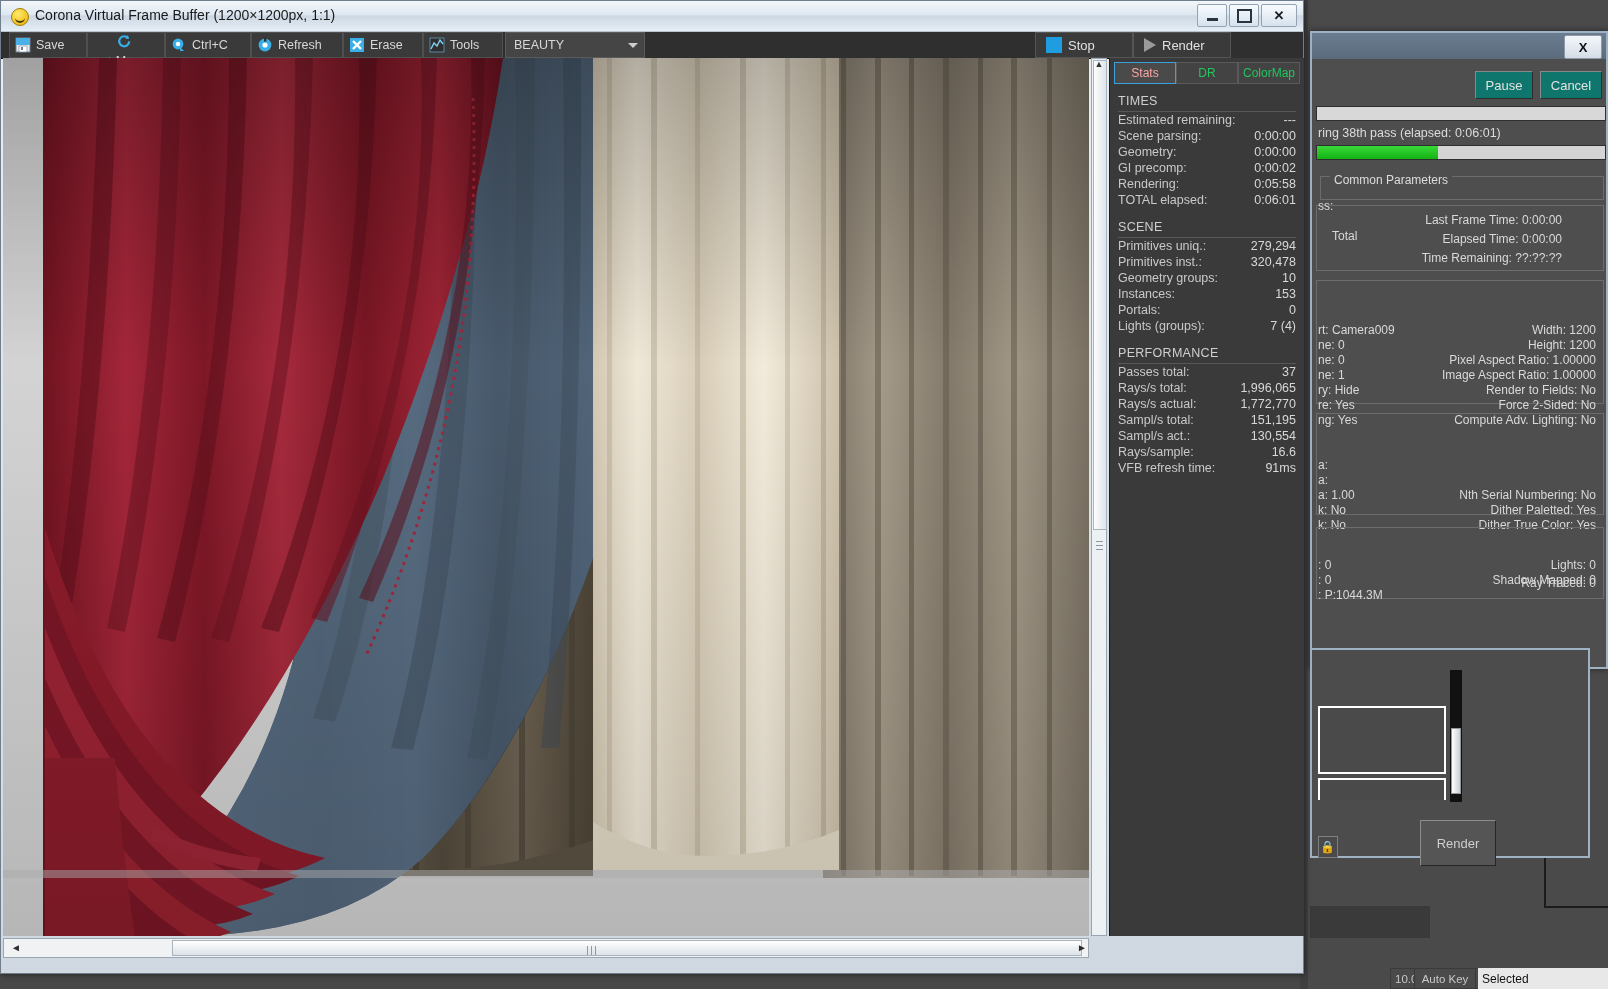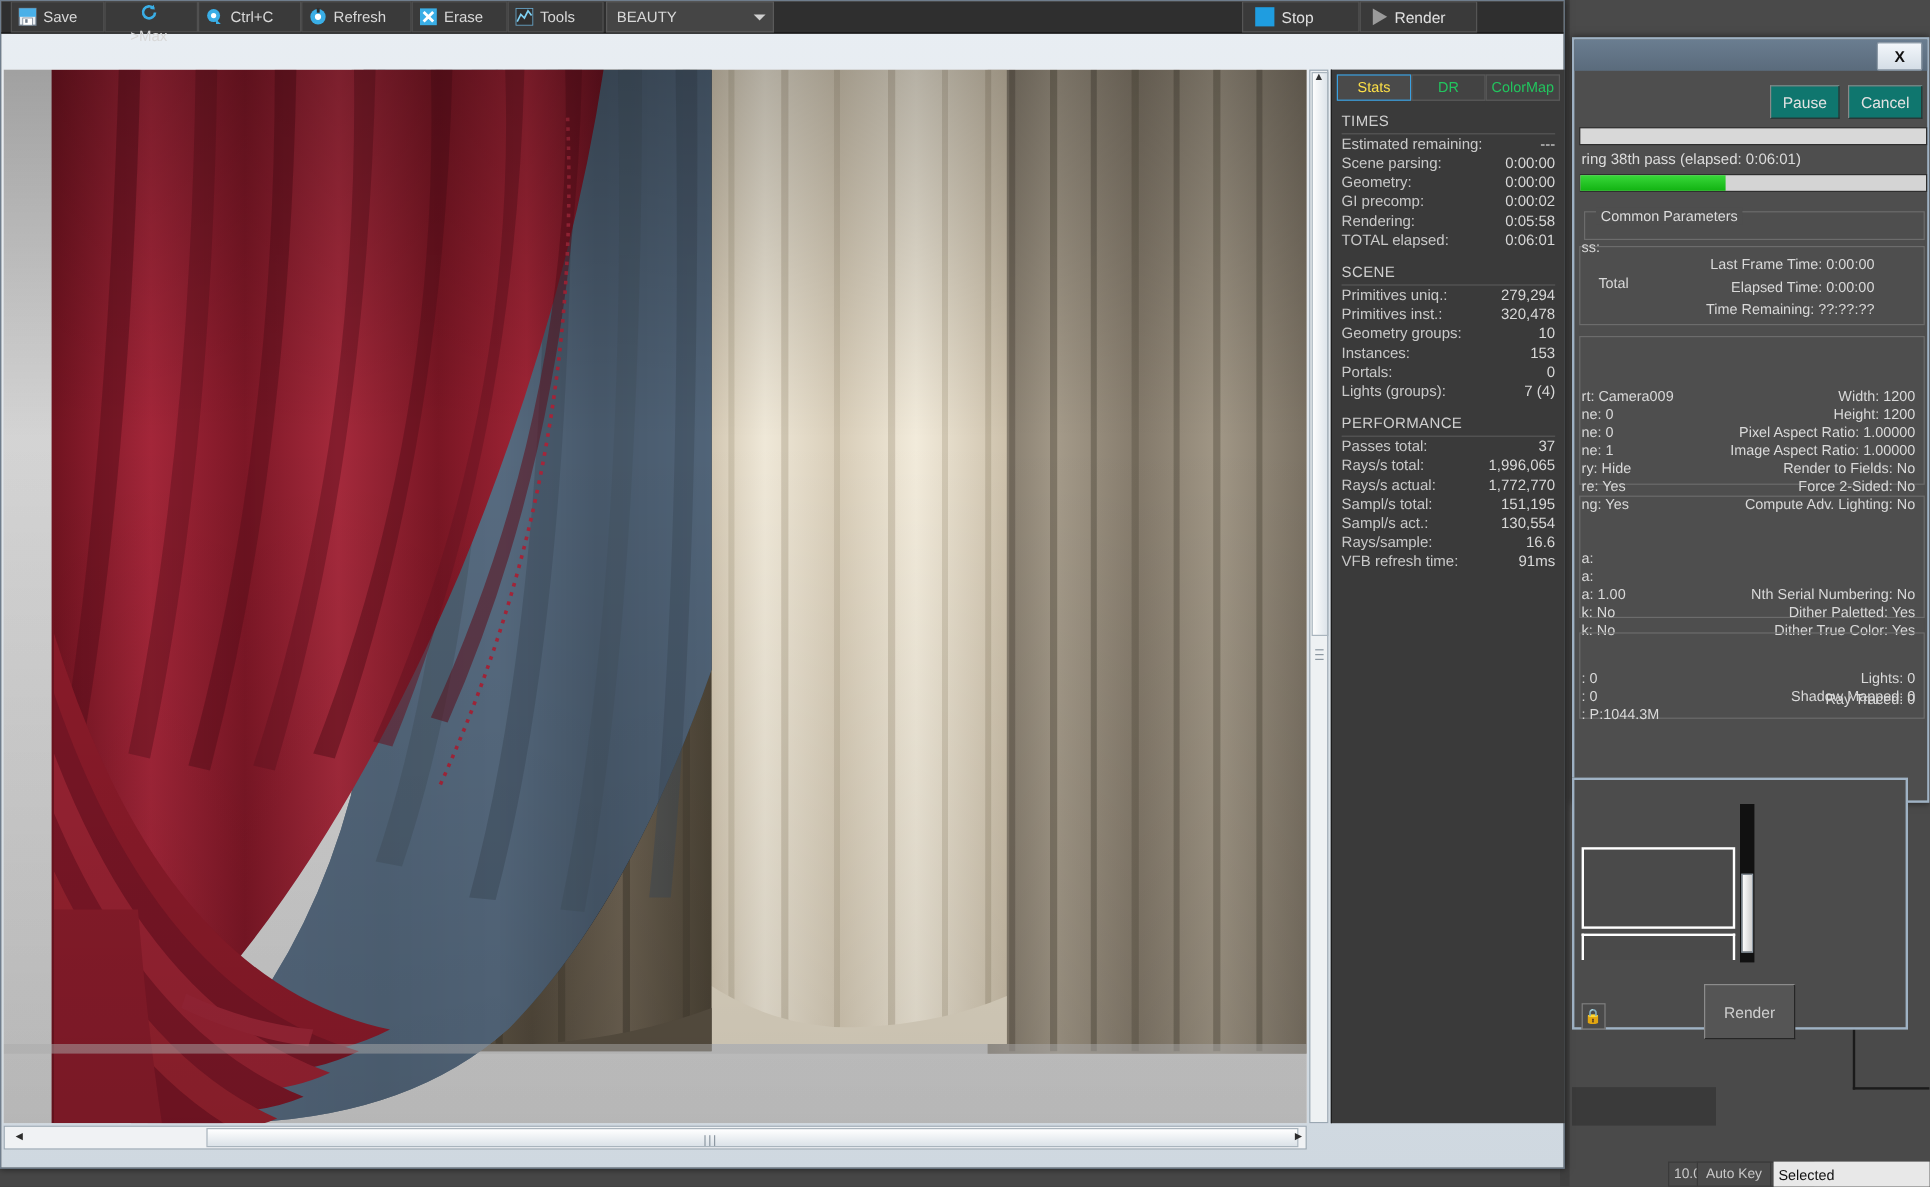--- a/index.html
+++ b/index.html
@@ -51,21 +51,21 @@
   
   #imgarea{position:absolute;left:2px;top:57px;width:1086px;height:878px;overflow:hidden;background:#d2d2d2;}
   #render{position:absolute;left:0;top:0;width:1086px;height:878px;background:#d4d4d4;}
 
   
   #statspanel{position:absolute;left:1108px;top:57px;width:194px;height:878px;background:#3a3a3a;
      border-left:1px solid #1d1d1d;}
   #stats-tabs{display:flex;height:22px;margin:4px 4px 0 4px;}
   .stab{flex:1;display:flex;align-items:center;justify-content:center;font-size:12px;color:#22c55e;
      background:#434343;border:1px solid #5a5a5a;box-sizing:border-box;}
-  .stab.active{background:#4a4a4a;border-color:#3aa0e0;color:#fde047;}
+  .stab.active{background:#4a4a4a;border-color:#3aa0e0;color:#fca5a5;}
   #stats-body{padding:10px 8px 0 8px;}
   .sgroup{margin-bottom:12px;}
   .ghead{font-size:12.5px;color:#cfcfcf;letter-spacing:.3px;padding-bottom:3px;border-bottom:1px solid #575757;}
   .srow{display:flex;justify-content:space-between;font-size:12.5px;color:#c9c9c9;line-height:16px;}
   .srow .v{color:#d8d8d8;}
 
   
   #vscroll{position:absolute;left:1090px;top:57px;width:16px;height:878px;background:#eef1f3;border:1px solid #9aa7b2;box-sizing:border-box;}
   #vthumb{position:absolute;left:1px;top:1px;width:14px;height:470px;background:linear-gradient(90deg,#fdfdfd,#dde4ea);border:1px solid #a9b4bd;box-sizing:border-box;}
   .vsb-up{position:absolute;left:1091px;top:58px;width:14px;height:14px;color:#333;font-size:9px;text-align:center;}
@@ -231,20 +231,35 @@
     <div class="ssb" style="left:138px;top:20px;width:12px;height:132px;"></div>
     <div class="ssb-thumb" style="left:139px;top:78px;width:10px;height:66px;"></div>
     <div class="lockico" style="left:6px;top:186px;">🔒</div>
     <div id="render-btn" style="left:108px;top:170px;width:74px;height:44px;">
       <span>Render</span>
     </div>
   </div>
 
   <div id="vfb">
 
+    <div id="vfb-title">
+      <div class="title-ico"></div>
+      <div id="vfb-title-text">Corona Virtual Frame Buffer (1200×1200px, 1:1)</div>
+      <div class="wbtns">
+        <div class="wbtn">
+            <div class="wb-min"></div>
+          </div>
+        <div class="wbtn">
+            <div class="wb-max"></div>
+          </div>
+        <div class="wbtn">
+            <div class="wb-cl">✕</div>
+          </div>
+      </div>
+    </div>
 
     <div id="vfb-toolbar">
 
       <div class="tb-btn" style="left:8px;width:78px;">
         <svg class="tb-ico" viewBox="0 0 16 16">
           <rect x="1" y="1" width="14" height="14" fill="#e9eef3" stroke="#6f7d8c"></rect>
           <rect x="1" y="1" width="14" height="7" fill="#49b0e8"></rect>
           <rect x="4" y="9" width="8" height="6" fill="#ffffff" stroke="#6f7d8c" stroke-width=".6"></rect>
           <rect x="6" y="10" width="2" height="3" fill="#6f7d8c"></rect>
         </svg>

